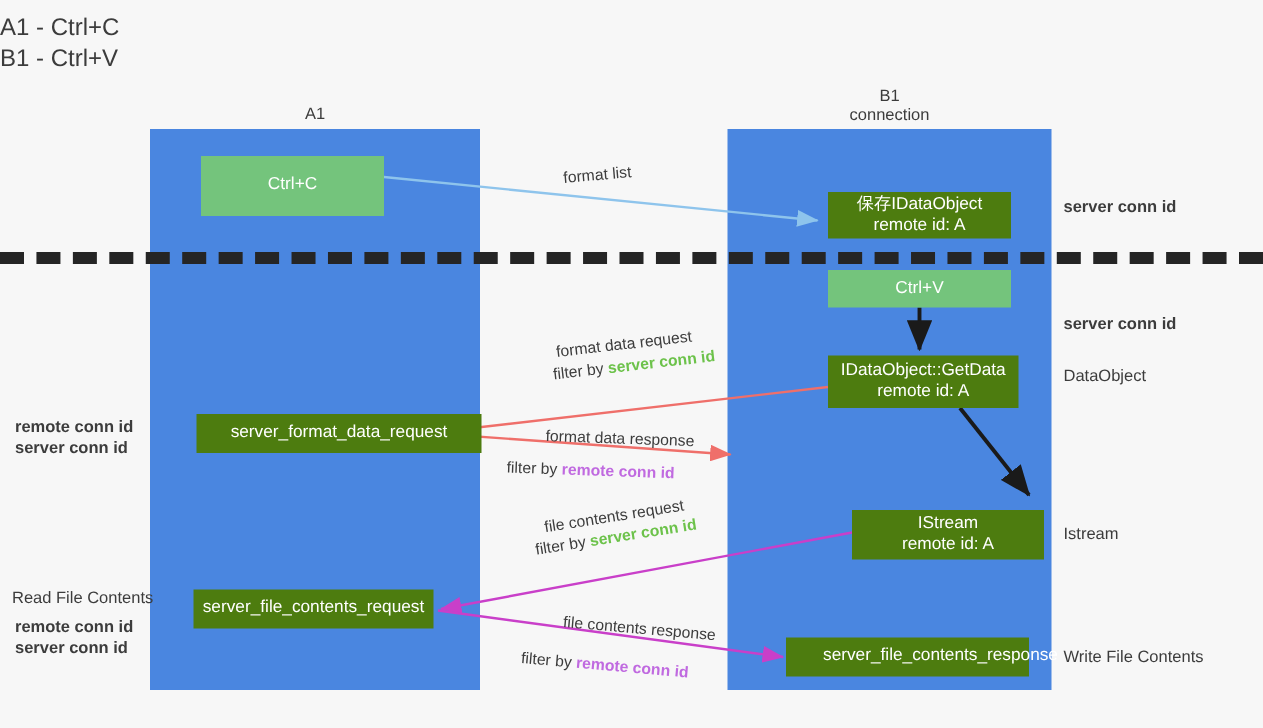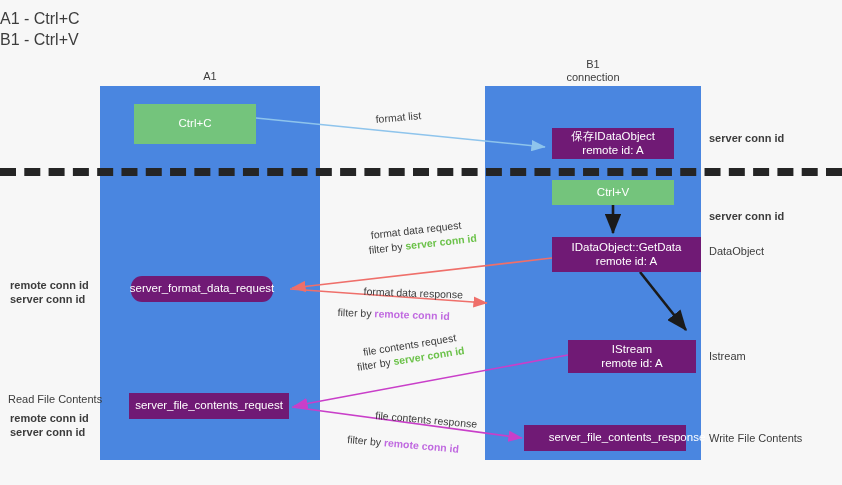--- a/index.html
+++ b/index.html
@@ -32,21 +32,21 @@
 
   
   .node{
     position:absolute;box-sizing:border-box;
     display:flex;flex-direction:column;
     align-items:center;justify-content:center;
     color:#ffffff;font-size:11.5px;line-height:13.5px;
     text-align:center;
   }
   .node.green{background:#74c47c;}
-  .node.orange{background:#701a75;}
+  .node.orange{background:#4d7c0f;}
   .node span{display:block;white-space:nowrap;}
 
   
   svg.arrows{position:absolute;left:0;top:0;width:842px;height:485px;
              overflow:visible;pointer-events:none;}
 
   
   .lbl{position:absolute;font-size:10.5px;line-height:14px;color:#3c3c3c;white-space:nowrap;}
   .lbl.rot{transform-origin:0 0;}
   .green-t{color:#6cc24a;font-weight:bold;}
@@ -114,26 +114,26 @@
 
   <div class="node orange" style="left:552px;top:128px;width:122px;height:31px;">
     <span>保存IDataObject</span>
     <span>remote id: A</span>
   </div>
 
   <div class="node green" style="left:552px;top:180px;width:122px;height:25px;">
     <span>Ctrl+V</span>
   </div>
 
-  <div class="node orange" style="left:552px;top:237px;width:149px;height:35px;">
+  <div class="node orange" style="left:552px;top:237px;width:127px;height:35px;">
     <span>IDataObject::GetData</span>
     <span>remote id: A</span>
   </div>
 
-  <div class="node orange" style="left:131px;top:276px;width:142px;height:26px;border-radius:11px;">
+  <div class="node orange" style="left:131px;top:276px;width:190px;height:26px;">
     <span>server_format_data_request</span>
   </div>
 
 
   <div class="node orange" style="left:568px;top:340px;width:128px;height:33px;">
     <span>IStream</span>
     <span>remote id: A</span>
   </div>
 
   <div class="node orange" style="left:129px;top:393px;width:160px;height:26px;text-align:center;">

